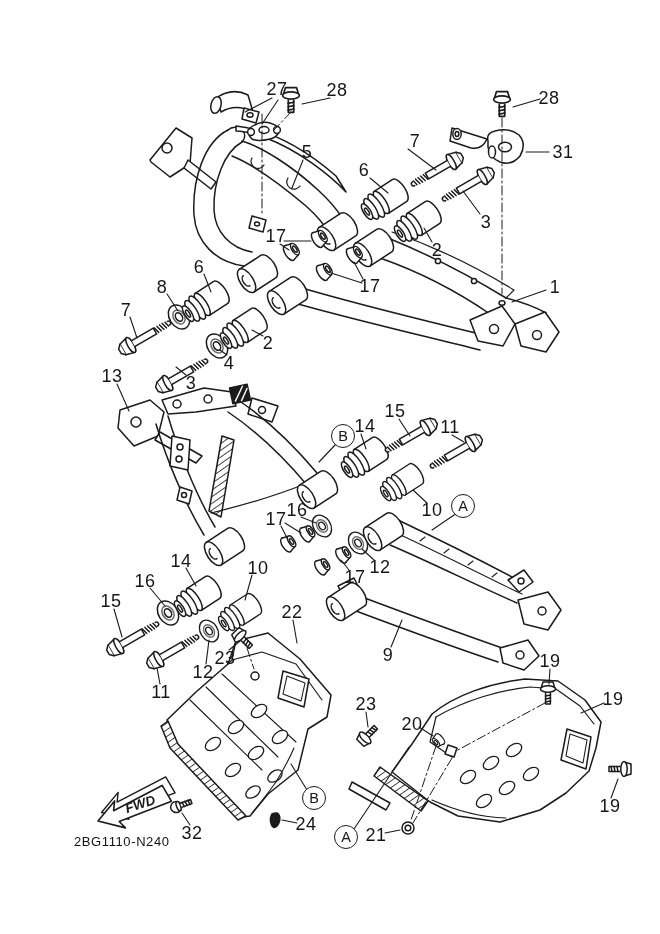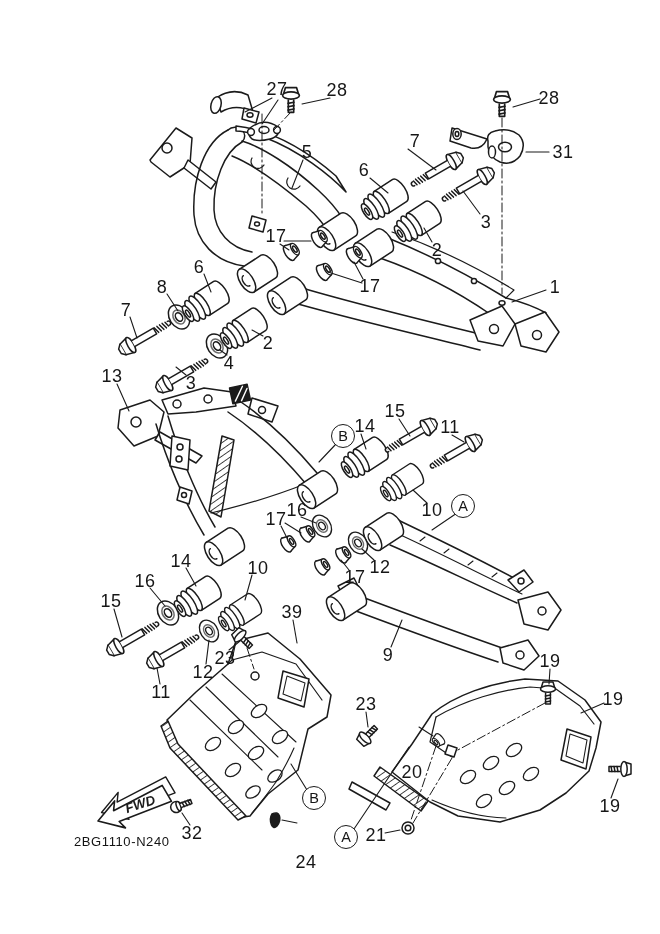--- a/index.html
+++ b/index.html
@@ -384,31 +384,31 @@
       <div class="callout" style="left: 450px; top: 427px;">11</div>
       <div class="callout" style="left: 297px; top: 510px;">16</div>
       <div class="callout" style="left: 276px; top: 519px;">17</div>
       <div class="callout" style="left: 432px; top: 510px;">10</div>
       <div class="callout" style="left: 380px; top: 567px;">12</div>
       <div class="callout" style="left: 355px; top: 577px;">17</div>
       <div class="callout" style="left: 181px; top: 561px;">14</div>
       <div class="callout" style="left: 145px; top: 581px;">16</div>
       <div class="callout" style="left: 258px; top: 568px;">10</div>
       <div class="callout" style="left: 111px; top: 601px;">15</div>
-      <div class="callout" style="left: 292px; top: 612px;">39</div>
+      <div class="callout" style="left: 292px; top: 612px;">22</div>
       <div class="callout" style="left: 225px; top: 658px;">23</div>
       <div class="callout" style="left: 203px; top: 672px;">12</div>
       <div class="callout" style="left: 161px; top: 692px;">11</div>
       <div class="callout" style="left: 388px; top: 655px;">9</div>
       <div class="callout" style="left: 550px; top: 661px;">19</div>
       <div class="callout" style="left: 613px; top: 699px;">19</div>
       <div class="callout" style="left: 366px; top: 704px;">23</div>
-      <div class="callout" style="left: 412px; top: 724px; margin-top: 48px;">20</div>
+      <div class="callout" style="left: 412px; top: 724px;">20</div>
       <div class="callout" style="left: 610px; top: 806px;">19</div>
-      <div class="callout" style="left: 306px; top: 824px; margin-top: 38px;">24</div>
+      <div class="callout" style="left: 306px; top: 824px;">24</div>
       <div class="callout" style="left: 192px; top: 833px;">32</div>
       <div class="callout" style="left: 376px; top: 835px;">21</div>
       <div class="refmark" style="left: 343px; top: 436px;">B</div>
       <div class="refmark" style="left: 463px; top: 506px;">A</div>
       <div class="refmark" style="left: 314px; top: 798px;">B</div>
       <div class="refmark" style="left: 346px; top: 837px;">A</div>
     </div>
 
 <div class="part-code">2BG1110-N240</div>
 

